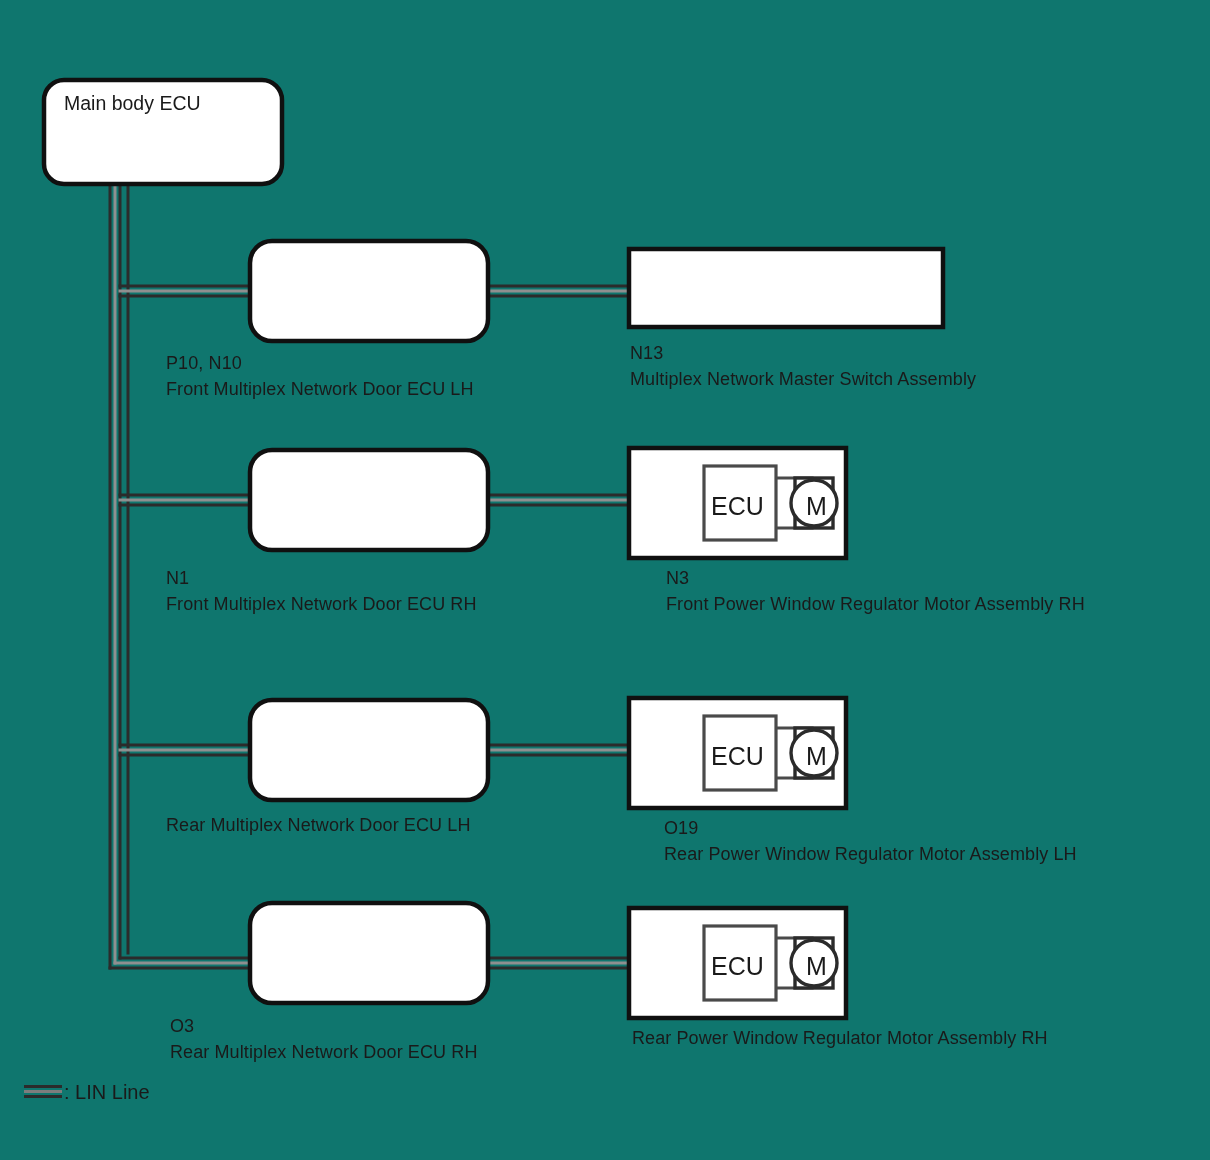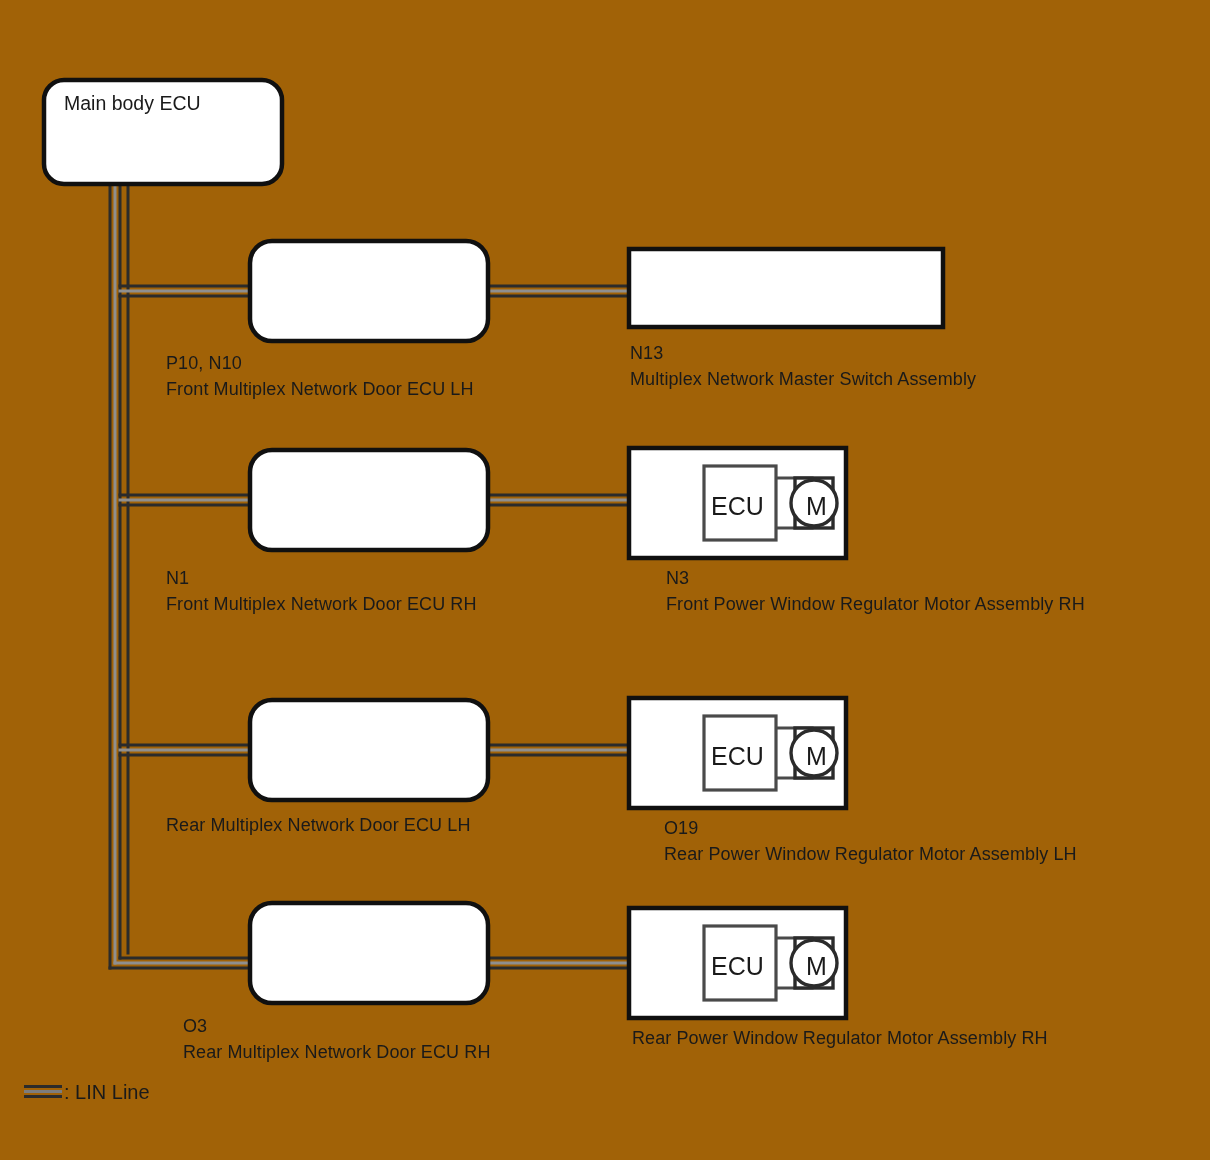--- a/index.html
+++ b/index.html
@@ -8,21 +8,21 @@
     background: #ffffff;
   }
   body {
     font-family: "Liberation Sans", sans-serif;
     color: #1a1a1a;
   }
   #canvas {
     position: relative;
     width: 1210px;
     height: 1160px;
-    background: #a16207;
+    background: #0f766e;
     overflow: hidden;
   }
   #wiring {
     position: absolute;
     left: 0;
     top: 0;
     width: 1210px;
     height: 1160px;
   }
   .label-block {
@@ -227,21 +227,21 @@
   </div>
 
   <div class="label-block" style="left:166px; top:812px;">
     <span class="label-name">Rear Multiplex Network Door ECU LH</span>
   </div>
   <div class="label-block" style="left:632px; top:815px;margin-left:32px;">
     <span class="label-code">O19</span>
     <span class="label-name">Rear Power Window Regulator Motor Assembly LH</span>
   </div>
 
-  <div class="label-block" style="left:183px; top:1013px;">
+  <div class="label-block" style="left:170px; top:1013px;">
     <span class="label-code">O3</span>
     <span class="label-name">Rear Multiplex Network Door ECU RH</span>
   </div>
   <div class="label-block" style="left:632px; top:1025px;">
     <span class="label-name">Rear Power Window Regulator Motor Assembly RH</span>
   </div>
 
   <div class="legend">
     <span class="legend-symbol">
       <i class="l1"></i>

